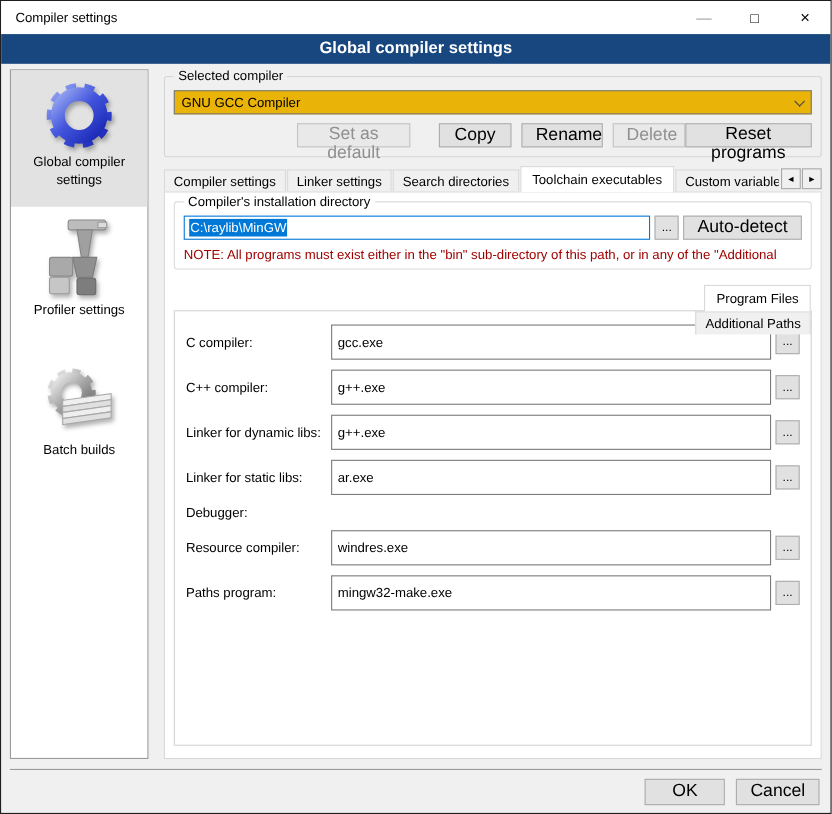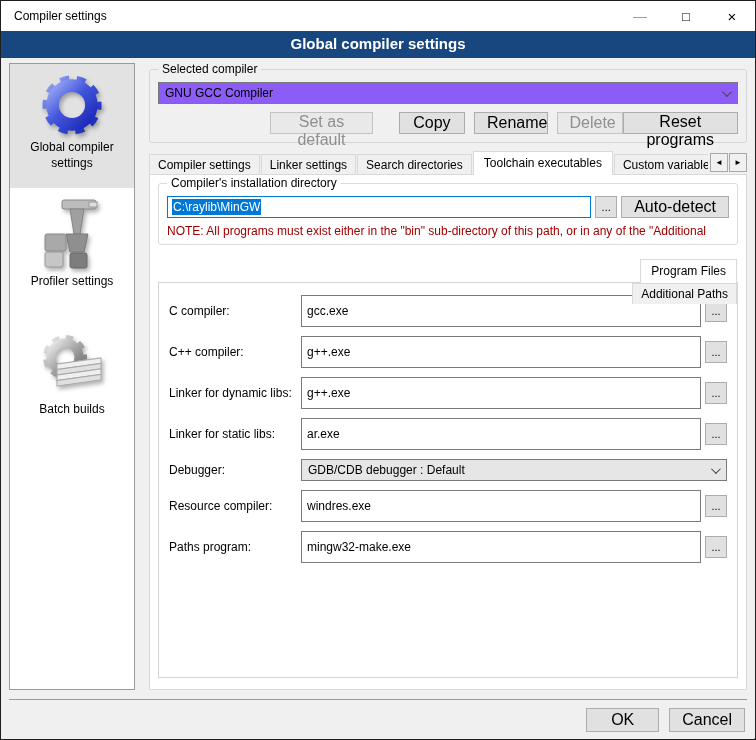--- a/index.html
+++ b/index.html
@@ -34,21 +34,21 @@
   .side-label { font-size:12px; line-height:1.3; }
 
   
   .main { position:absolute; left:148px; top:62px; width:598px; }
 
   .groupbox { position:relative; border:1px solid #d5d5d5; border-radius:3px;
               margin-top:6px; padding:12px 8px 8px; }
   .legend { position:absolute; top:-8px; left:8px; background:#f0f0f0; padding:0 4px;
             font-size:12px; white-space:nowrap; }
 
-  .combo { height:22px; border:1px solid #7a7a7a; background:#8b5cf6; display:flex;
+  .combo { height:22px; border:1px solid #7a7a7a; background:#eab308; display:flex;
            align-items:center; padding:0 24px 0 6px; position:relative; cursor:default; }
   .combo.gray { background:#e6e6e6; }
   .chev { position:absolute; right:8px; top:7px; width:7px; height:7px;
           border-right:1.4px solid #444; border-bottom:1.4px solid #444;
           transform:rotate(45deg) translateY(-2px); }
 
   .btnrow { display:flex; margin-top:8px; }
   .btn { height:22px; padding:0 12px; background:#e1e1e1; border:1px solid #adadad;
          font-size:16px; font-family:"Liberation Sans",sans-serif; cursor:default; }
   .btn:disabled { background:#e9e9e9; border-color:#c3c3c3; color:#8f8f8f; }
@@ -249,24 +249,20 @@
             </div>
 
             <div class="frow">
               <span class="flabel">Linker for static libs:</span>
               <input class="ftext" value="ar.exe" style="">
               <button class="btn browse">...</button>
             </div>
 
             <div class="frow">
               <span class="flabel">Debugger:</span>
-              <div class="combo gray">
-                <span>GDB/CDB debugger : Default</span>
-                <span class="chev"></span>
-              </div>
             </div>
 
             <div class="frow">
               <span class="flabel">Resource compiler:</span>
               <input class="ftext" value="windres.exe" style="">
               <button class="btn browse">...</button>
             </div>
 
             <div class="frow">
               <span class="flabel">Paths program:</span>

